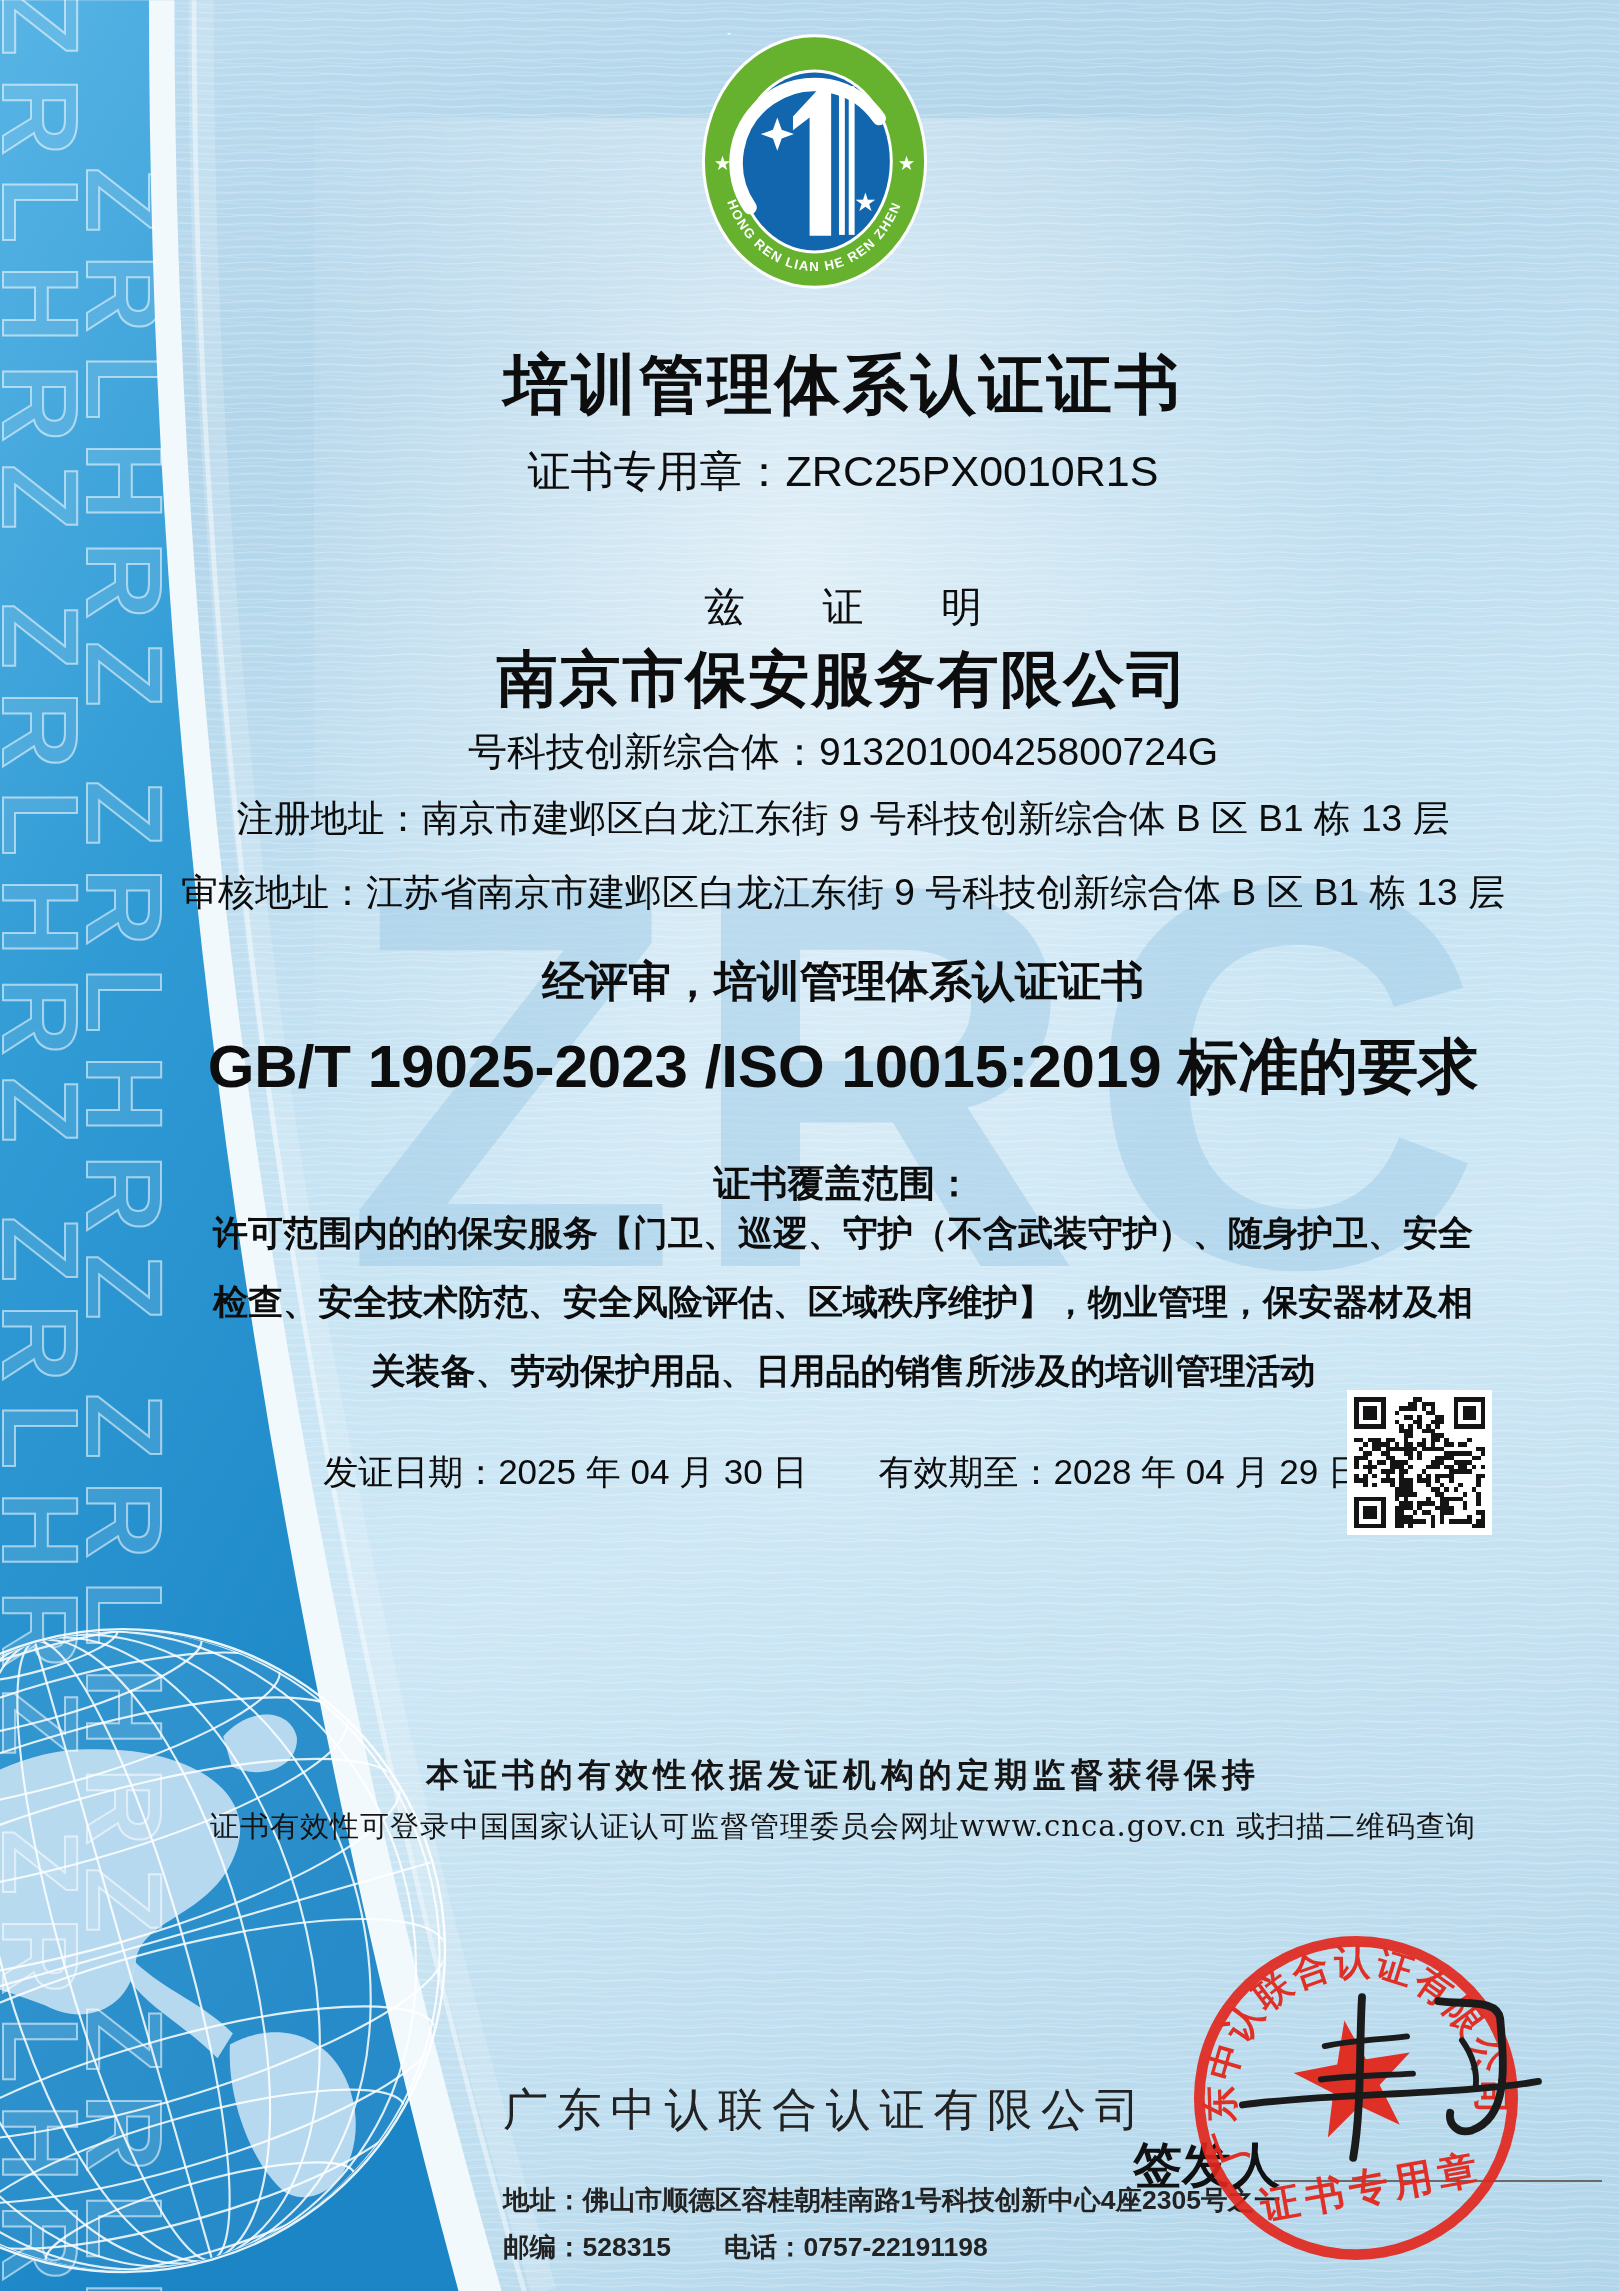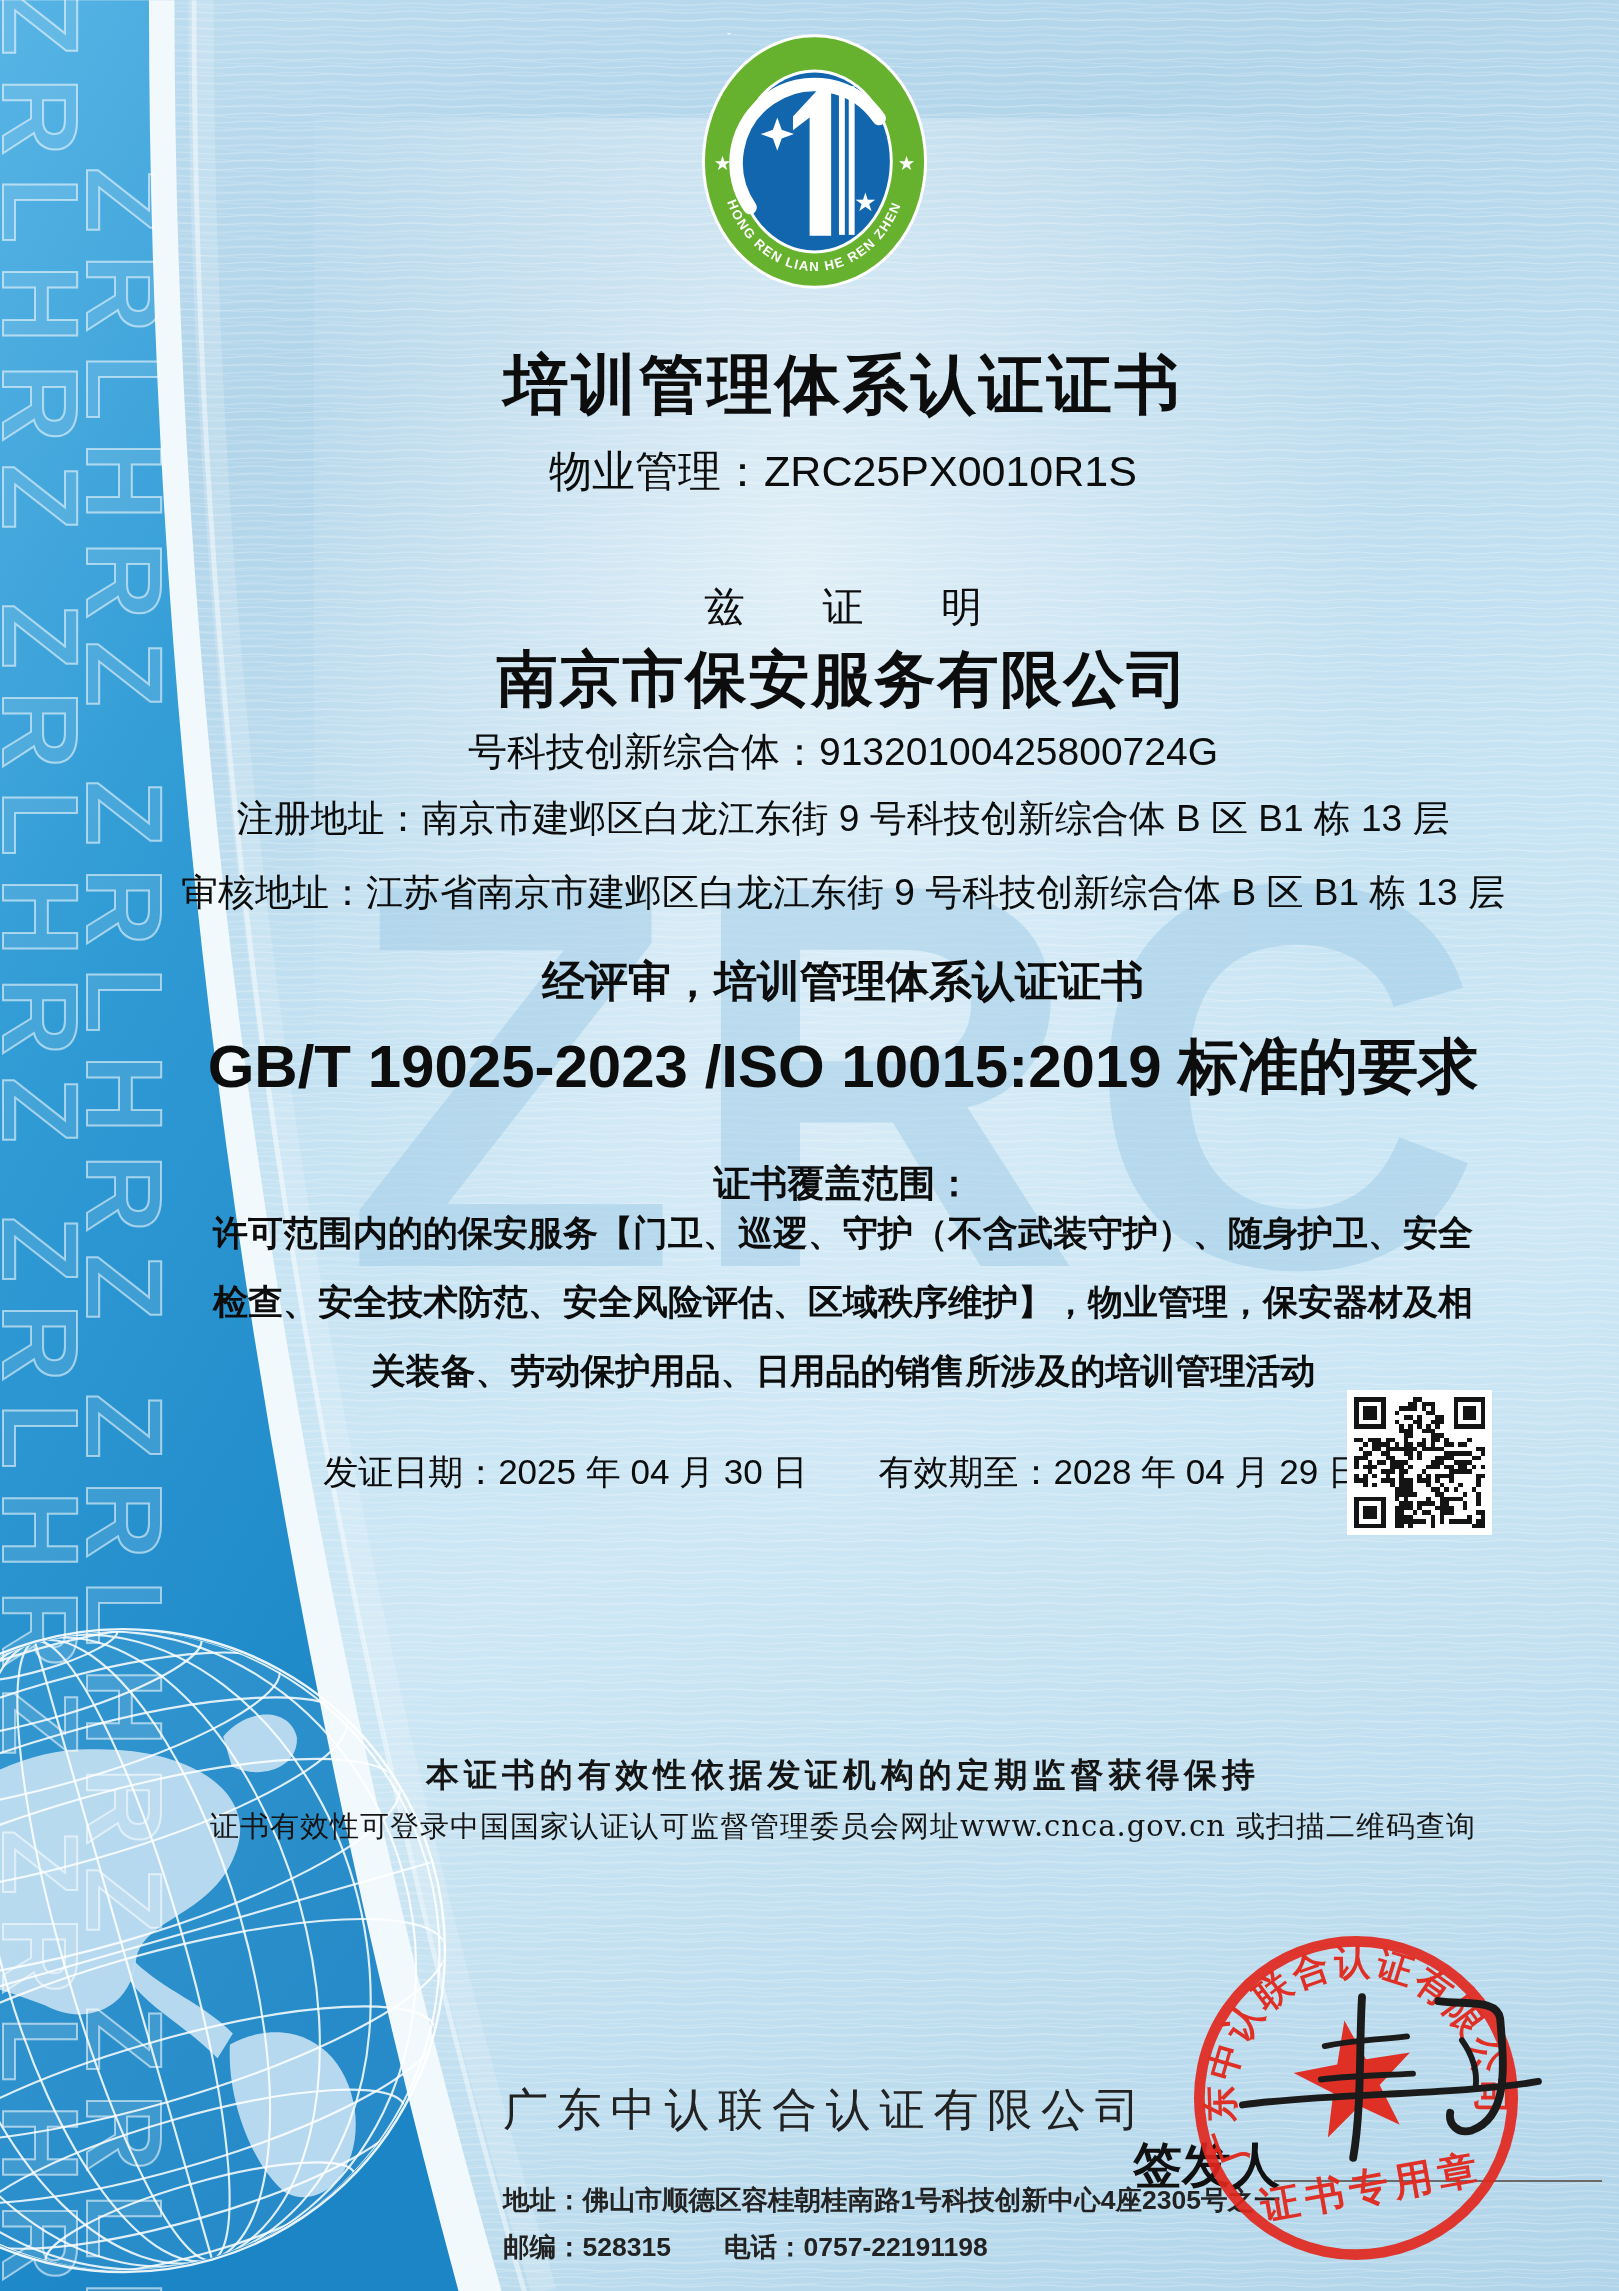--- a/index.html
+++ b/index.html
@@ -148,21 +148,21 @@
       <path d="M50,178 A80,80 0 0 1 182,87" fill="none" stroke="#ffffff" stroke-width="14" stroke-linecap="round"></path>
       <path d="M121,56 L94,85 L94,99 L111,86 L111,207 L133,207 L133,56 Z" fill="#ffffff"></path>
       <rect x="141" y="54" width="6" height="152" fill="#ffffff"></rect>
       <rect x="151" y="54" width="6" height="152" fill="#ffffff"></rect>
       <path d="M78,86 L82.5,98.5 L95,103 L82.5,107.5 L78,120 L73.5,107.5 L61,103 L73.5,98.5 Z" fill="#ffffff"></path>
       <text x="168" y="182" font-size="26" fill="#ffffff" text-anchor="middle">★</text>
     </g>
   </svg>
 
   <div class="tx title">培训管理体系认证证书</div>
-  <div class="tx certno"><span>物业管理：</span><span>ZRC25PX0010R1S</span></div>
+  <div class="tx certno"><span>证书专用章：</span><span>ZRC25PX0010R1S</span></div>
   <div class="tx hereby">兹 证 明</div>
   <div class="tx company">南京市保安服务有限公司</div>
   <div class="tx credit">号科技创新综合体：91320100425800724G</div>
   <div class="tx addr1">注册地址：南京市建邺区白龙江东街 9 号科技创新综合体 B 区 B1 栋 13 层</div>
   <div class="tx addr2">审核地址：江苏省南京市建邺区白龙江东街 9 号科技创新综合体 B 区 B1 栋 13 层</div>
   <div class="tx conform">经评审，培训管理体系认证证书</div>
   <div class="tx standard">GB/T 19025-2023 /ISO 10015:2019 标准的要求</div>
   <div class="tx scopelabel">证书覆盖范围：</div>
   <div class="tx scope">
     <div>许可范围内的的保安服务【门卫、巡逻、守护（不含武装守护）、随身护卫、安全</div>

